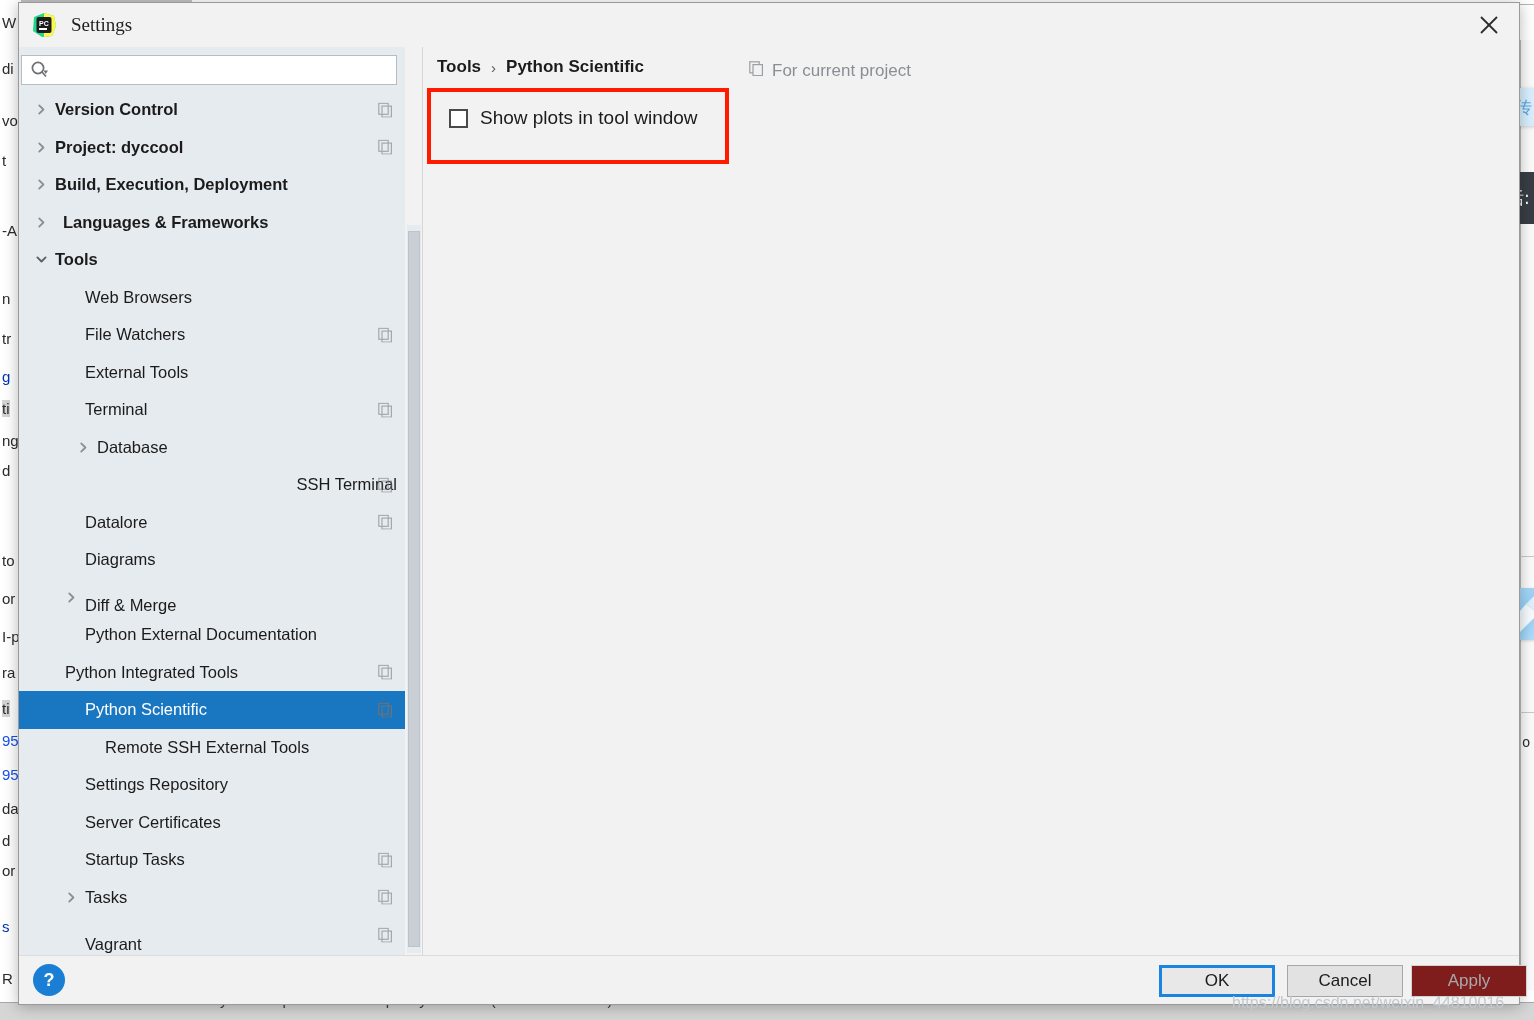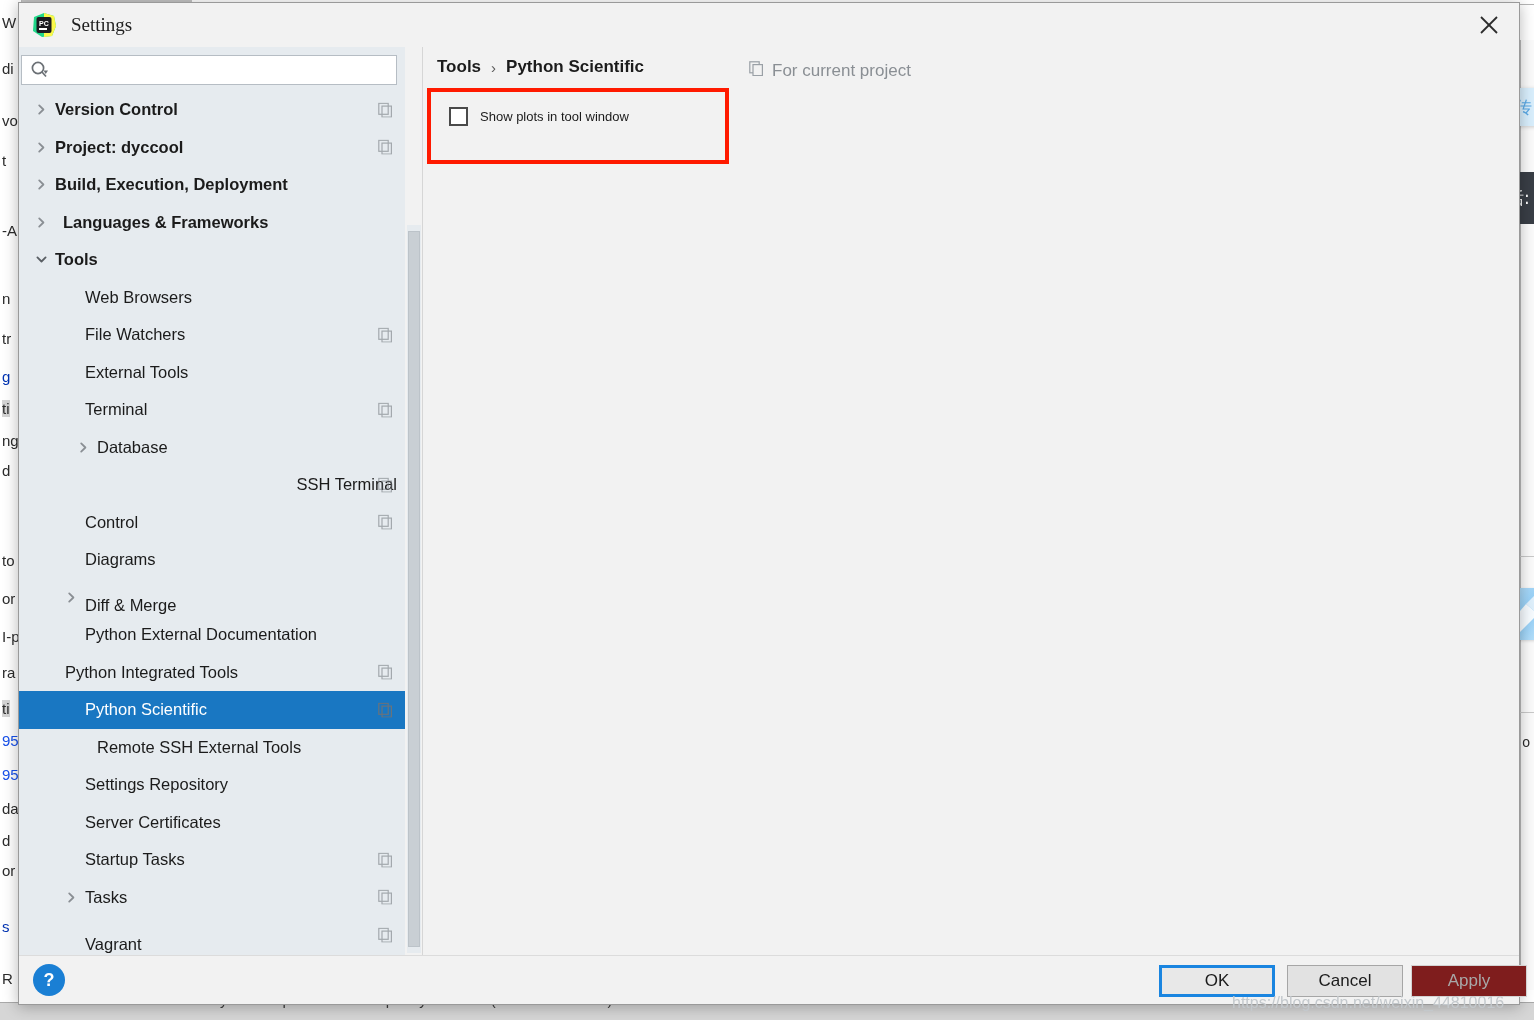--- a/index.html
+++ b/index.html
@@ -197,21 +197,21 @@
     border: 4px solid #ff1a00;
   }
   .checkrow {
     position: absolute; left: 18px; top: 15px;
     display: flex; align-items: center; gap: 12px;
   }
   .checkbox {
     width: 19px; height: 19px; background: #ffffff;
     border: 2px solid #4a4a4a; flex: 0 0 19px;
   }
-  .checklabel { font-size: 13px; color: #1b1b1b; }
+  .checklabel { font-size: 19px; color: #1b1b1b; }
 
   
   .footer {
     position: absolute; left: 0; bottom: 0; width: 100%; height: 49px;
     background: #f2f2f2; border-top: 1px solid #dcdcdc;
   }
   .help-btn {
     position: absolute; left: 14px; top: 8px; width: 32px; height: 32px;
     border-radius: 50%; background: #1a7fd4;
     display: flex; align-items: center; justify-content: center;
@@ -422,21 +422,21 @@
           <div class="tree-row" style="padding-left: 44px; justify-content: flex-end;">
             <span class="tree-arrow"></span>
             <span class="tree-label" style="margin-left: 6px;">SSH Terminal</span>
             <span class="copy-icon"><svg width="15" height="15" viewBox="0 0 15 15" aria-hidden="true">
                 <rect x="0.8" y="0.8" width="9.4" height="11" fill="none" stroke="#6d7378" stroke-width="1.2"></rect>
                 <rect x="4" y="3.6" width="9.4" height="11" fill="none" stroke="#6d7378" stroke-width="1.2"></rect>
               </svg></span>
           </div>
           <div class="tree-row" style="padding-left: 44px;">
             <span class="tree-arrow"></span>
-            <span class="tree-label" style="margin-left: 6px;">Control</span>
+            <span class="tree-label" style="margin-left: 6px;">Datalore</span>
             <span class="copy-icon"><svg width="15" height="15" viewBox="0 0 15 15" aria-hidden="true">
                 <rect x="0.8" y="0.8" width="9.4" height="11" fill="none" stroke="#6d7378" stroke-width="1.2"></rect>
                 <rect x="4" y="3.6" width="9.4" height="11" fill="none" stroke="#6d7378" stroke-width="1.2"></rect>
               </svg></span>
           </div>
           <div class="tree-row" style="padding-left: 44px;">
             <span class="tree-arrow"></span>
             <span class="tree-label" style="margin-left: 6px;">Diagrams</span>
           </div>
           <div class="tree-row" style="padding-left: 44px;">
@@ -460,21 +460,21 @@
               </svg></span>
           </div>
           <div class="tree-row selected" style="padding-left: 44px;">
             <span class="tree-arrow"></span>
             <span class="tree-label" style="margin-left: 6px;">Python Scientific</span>
             <span class="copy-icon"><svg width="15" height="15" viewBox="0 0 15 15" aria-hidden="true">
                 <rect x="0.8" y="0.8" width="9.4" height="11" fill="none" stroke="#6d7378" stroke-width="1.2"></rect>
                 <rect x="4" y="3.6" width="9.4" height="11" fill="none" stroke="#6d7378" stroke-width="1.2"></rect>
               </svg></span>
           </div>
-          <div class="tree-row" style="padding-left: 44px; gap: 12px;">
+          <div class="tree-row" style="padding-left: 64px;">
             <span class="tree-arrow"></span>
             <span class="tree-label" style="margin-left: 6px;">Remote SSH External Tools</span>
           </div>
           <div class="tree-row" style="padding-left: 44px;">
             <span class="tree-arrow"></span>
             <span class="tree-label" style="margin-left: 6px;">Settings Repository</span>
           </div>
           <div class="tree-row" style="padding-left: 44px;">
             <span class="tree-arrow"></span>
             <span class="tree-label" style="margin-left: 6px;">Server Certificates</span>

